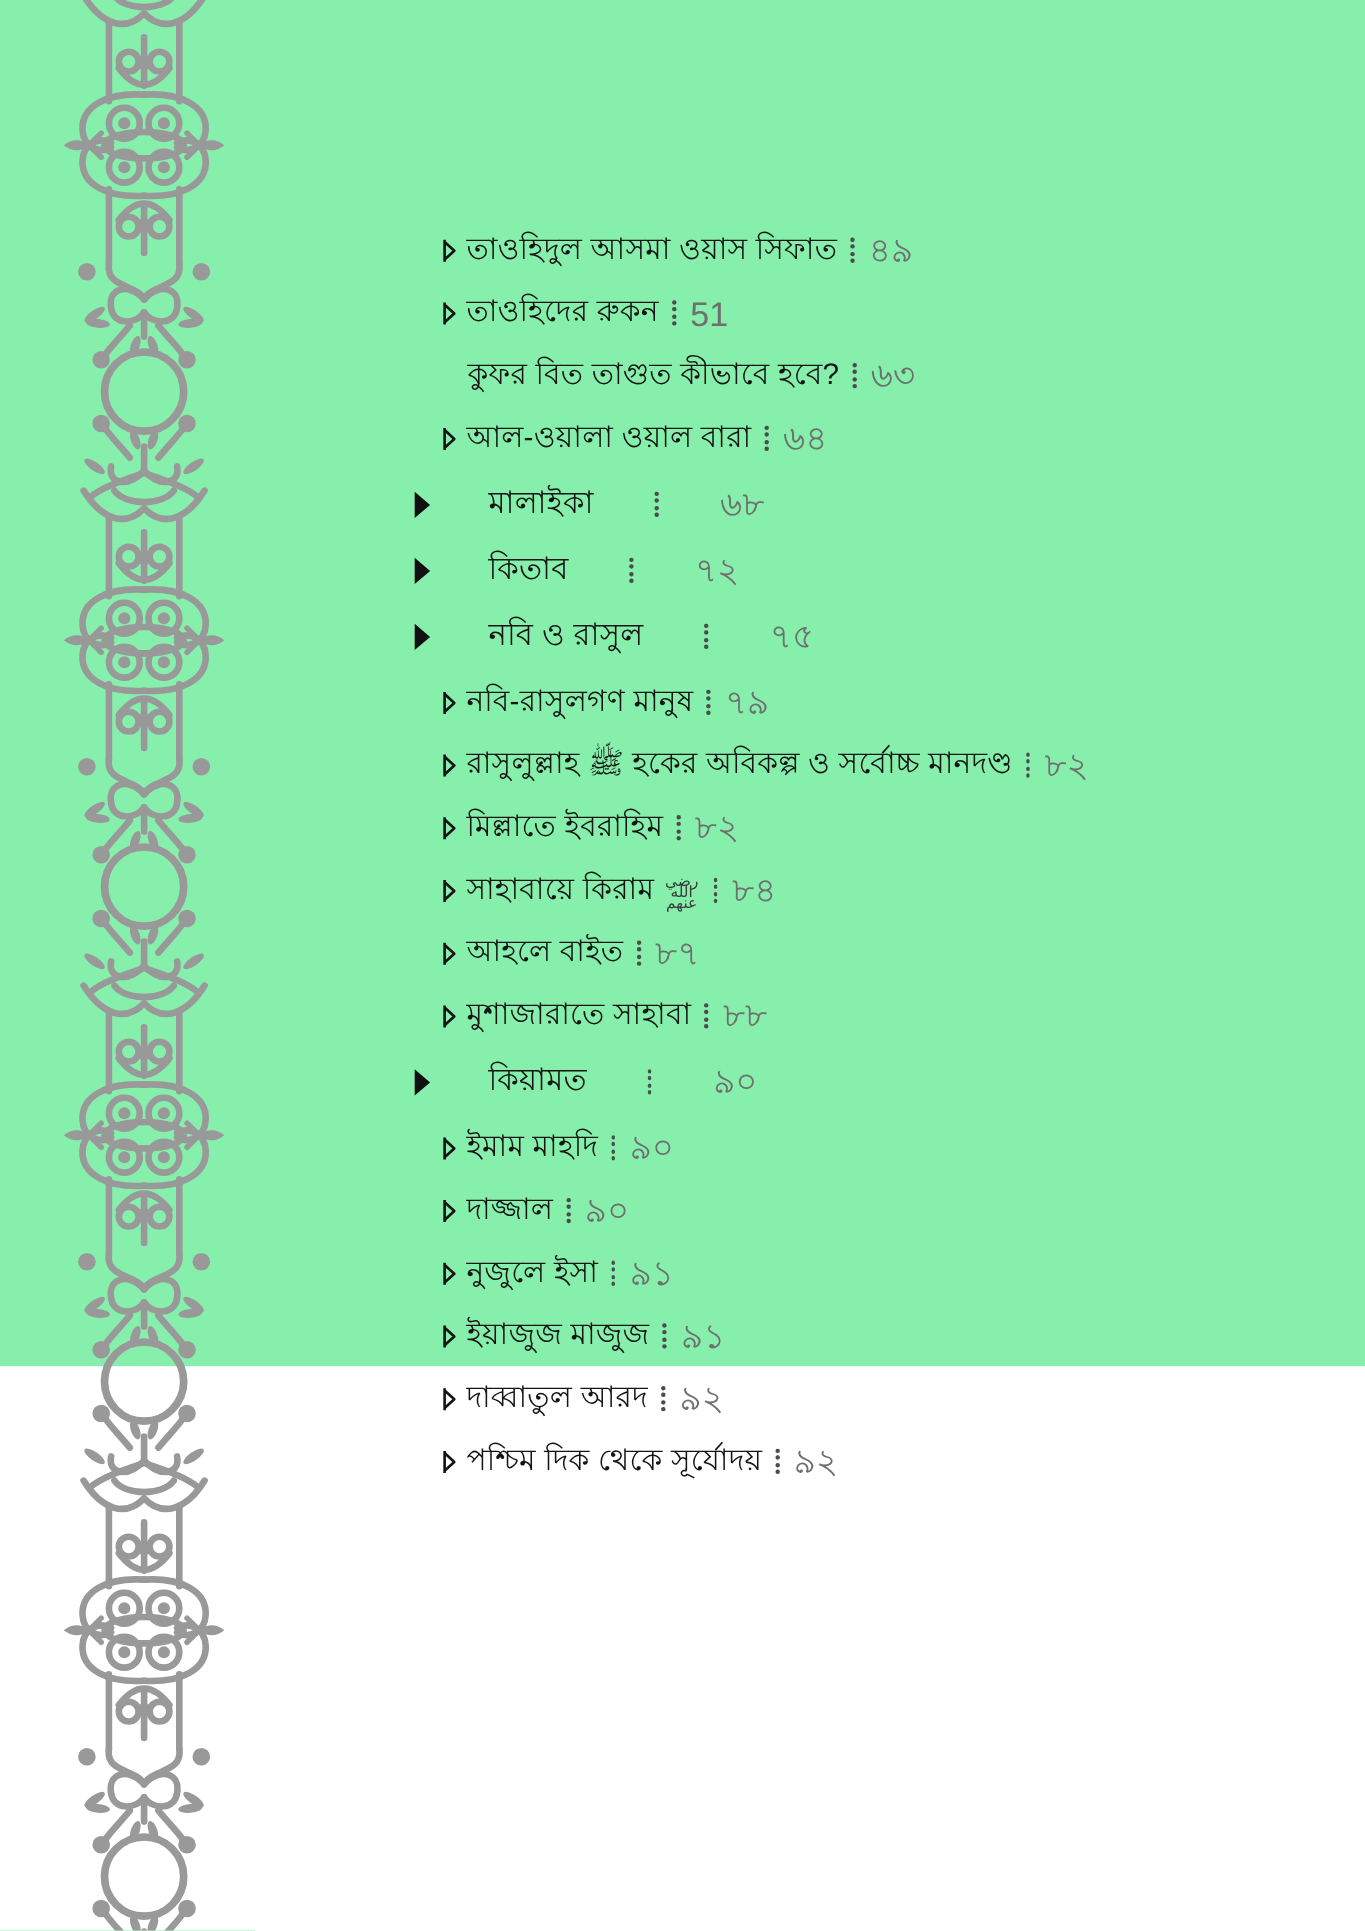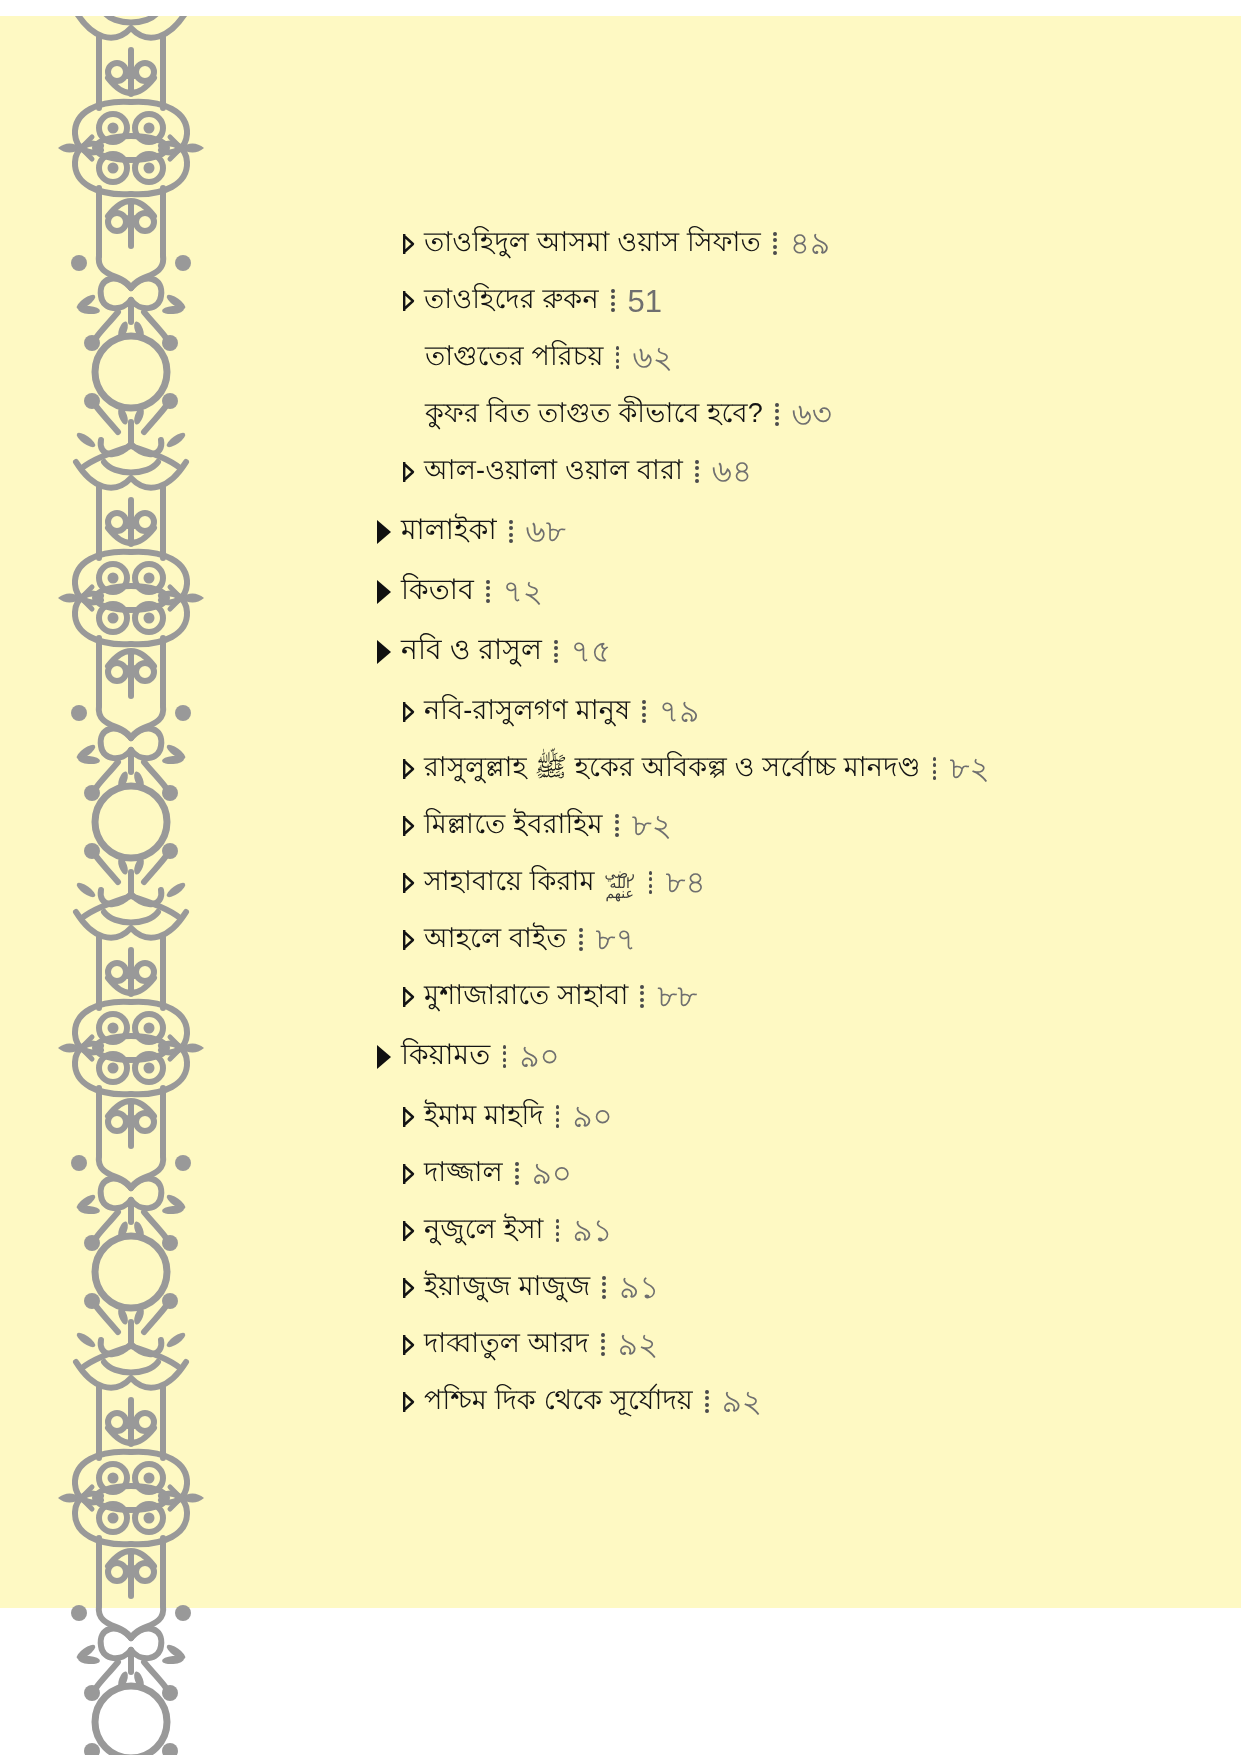--- a/index.html
+++ b/index.html
@@ -2,29 +2,29 @@
 <html><head>
 <meta charset="utf-8">
 <style>
   html,body{margin:0;padding:0;}
   body{
     width:1241px;height:1755px;
     background:#ffffff;
     font-family:"Liberation Sans", sans-serif;
     overflow:hidden;
   }
-  .page{position:relative;width:1241px;height:1592px;background:#fef9c3;margin-top:16px;}
+  .page{position:relative;width:1241px;height:1242px;background:#86efac;}
 
   
   .ornament{position:absolute;left:56px;top:0;width:150px;height:1755px;}
 
   
   .toc{position:absolute;left:377px;top:199px;width:840px;}
   .row{display:flex;align-items:center;height:57px;color:#141414;font-size:27px;white-space:nowrap;}
-  .row.l1{font-size:28px;margin:3px 0;}
+  .row.l1{font-size:28px;margin:3px 0;gap:43px;}
   .row.l2{padding-left:25px;}
   .row.l3{padding-left:48px;}
 
   .b1{width:0;height:0;border-left:14px solid #101010;border-top:12px solid transparent;
       border-bottom:12px solid transparent;margin-right:10px;flex:none;}
   .b2{display:inline-flex;margin-right:9px;flex:none;}
 
   .title{letter-spacing:.2px;}
   .dots{display:inline-flex;flex-direction:column;gap:2.6px;margin:0 13px 0 12px;flex:none;}
   .dots i{width:3.8px;height:3.8px;border-radius:50%;background:#4c4c4c;display:block;}
@@ -151,30 +151,20 @@
       <span class="title">তাওহিদের রুকন</span>
       <span class="dots">
           <i></i>
           <i></i>
           <i></i>
           <i></i>
         </span>
       <span class="page-num">51</span>
     </div>
 
-    <div class="row l3">
-      <span class="title">তাগুতের পরিচয়</span>
-      <span class="dots">
-          <i></i>
-          <i></i>
-          <i></i>
-          <i></i>
-        </span>
-      <span class="page-num">৬২</span>
-    </div>
 
     <div class="row l3">
       <span class="title">কুফর বিত তাগুত কীভাবে হবে?</span>
       <span class="dots">
           <i></i>
           <i></i>
           <i></i>
           <i></i>
         </span>
       <span class="page-num">৬৩</span>

